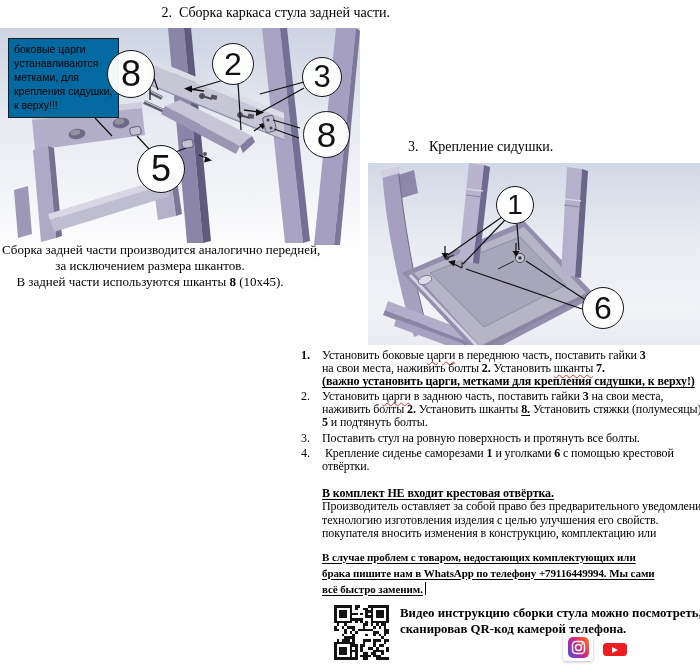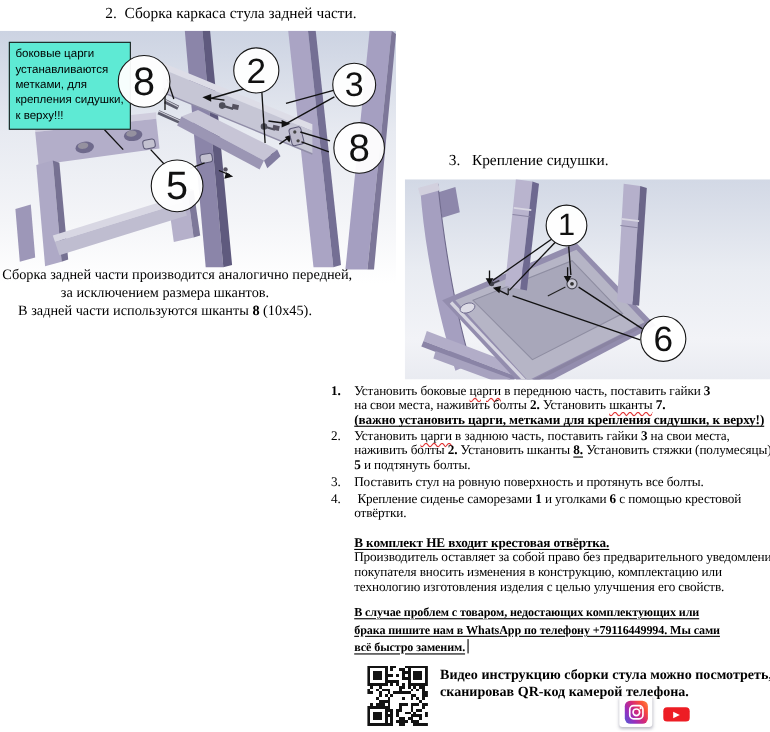--- a/index.html
+++ b/index.html
@@ -1,24 +1,24 @@
 <!DOCTYPE html>
 <html><head>
 <meta charset="utf-8">
 <style>
   html,body{margin:0;padding:0;}
   body{width:700px;height:665px;position:relative;background:#ffffff;overflow:hidden;
        font-family:"Liberation Serif",serif;color:#000;}
   .abs{position:absolute;}
   
   .h{font-size:14px;white-space:pre;}
-  #heading2{left:30px;top:5px;width:360px;text-align:center;}
+  #heading2{left:30px;top:5px;width:360px;text-align:right;}
   #heading3{left:408px;top:139px;}
   
-  #notebox{left:8px;top:38px;width:99px;border:1.3px solid #1c1c1c;background:#5eead4;
+  #notebox{left:8px;top:38px;width:99px;border:1.3px solid #1c1c1c;background:#0369a1;
            padding:4px 5px;font-family:"Liberation Sans",sans-serif;font-size:10.5px;
            line-height:1.33;white-space:pre-line;z-index:5;}
   
   #caption{left:2px;top:242px;width:296px;text-align:center;font-size:13px;line-height:16px;z-index:4;}
   
   .callout{position:absolute;border:1.8px solid #161616;border-radius:50%;
            background:rgba(255,255,255,.95);display:flex;align-items:center;justify-content:center;
            font-family:"Liberation Sans",sans-serif;color:#111;z-index:6;box-sizing:border-box;}
   
   #list{left:301px;top:349px;width:398px;font-size:12px;line-height:13.1px;letter-spacing:-0.1px;}
@@ -284,22 +284,22 @@
       </div>
     </div>
   </div>
 
 <div class="abs" id="notes">
     <div class="para ">
       <div class="tline"><span class="b u ">В комплект НЕ входит крестовая отвёртка.</span></div>
     </div>
     <div class="para ">
       <div class="tline"><span class="">Производитель оставляет за собой право без предварительного уведомления</span></div>
+      <div class="tline"><span class="">технологию изготовления изделия с целью улучшения его свойств.</span></div>
       <div class="tline"><span class="">покупателя вносить изменения в конструкцию, комплектацию или</span></div>
-      <div class="tline"><span class="">технологию изготовления изделия с целью улучшения его свойств.</span></div>
     </div>
     <div class="para whatsapp">
       <div class="tline"><span class="b u ">В случае проблем с товаром, недостающих комплектующих или</span></div>
       <div class="tline"><span class="b u ">брака пишите нам в WhatsApp по телефону +79116449994. Мы сами</span></div>
       <div class="tline"><span class="b u ">всё быстро заменим.</span><span class="caret"></span></div>
     </div>
   </div>
 
 <svg class="abs" id="qr" viewBox="0 0 21 21" shape-rendering="crispEdges">
     <rect x="0" y="0" width="21" height="21" fill="#fff"></rect>

